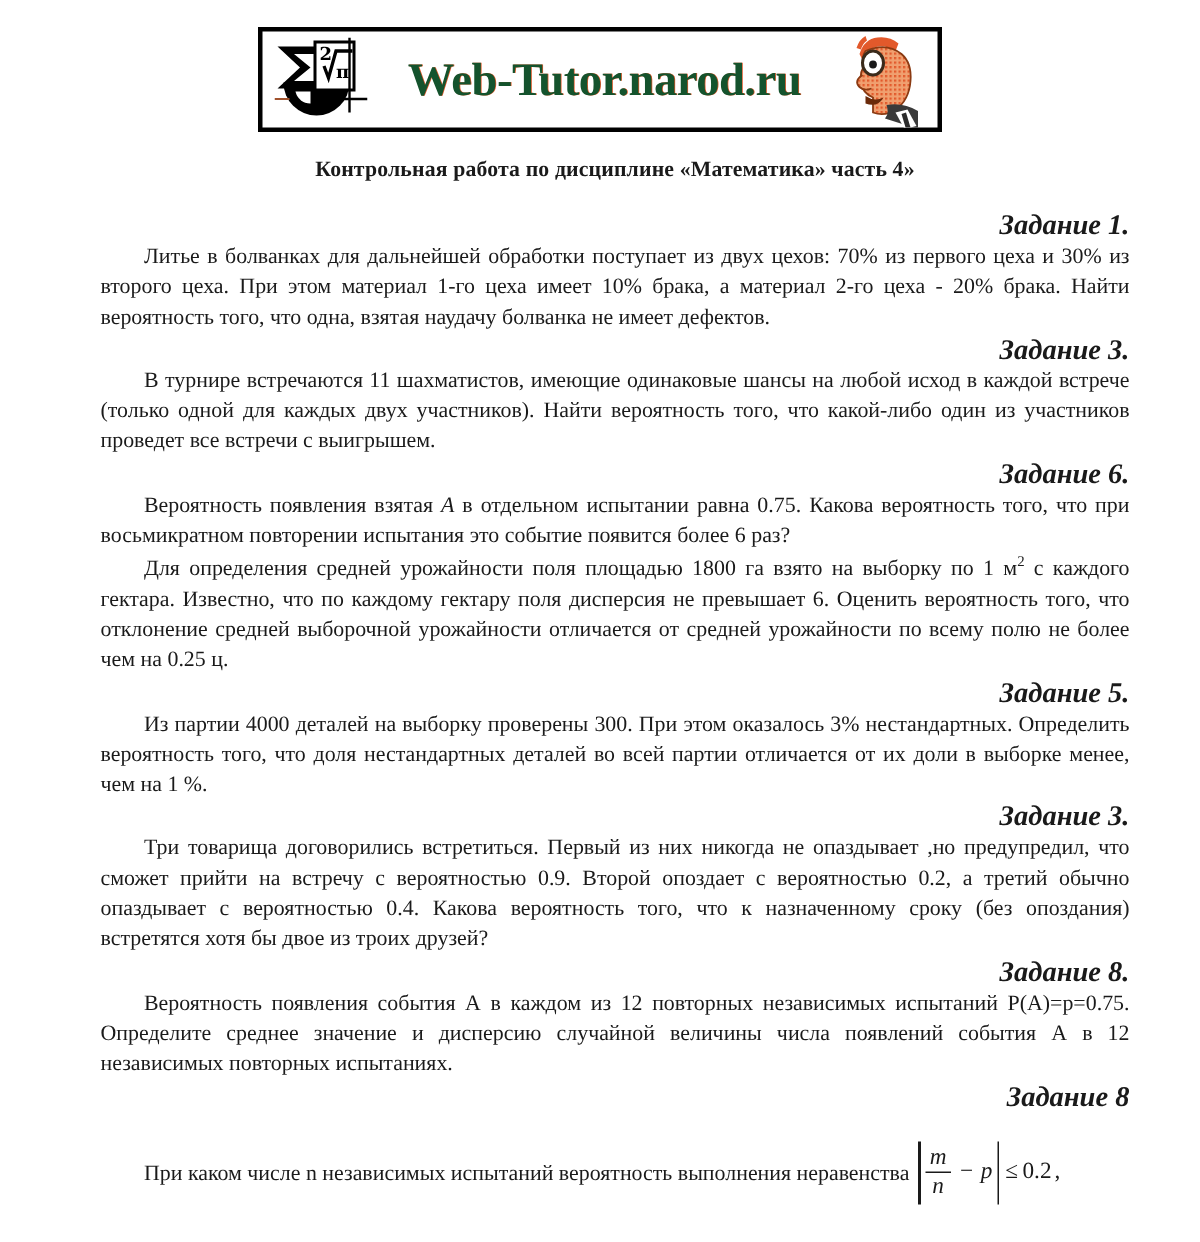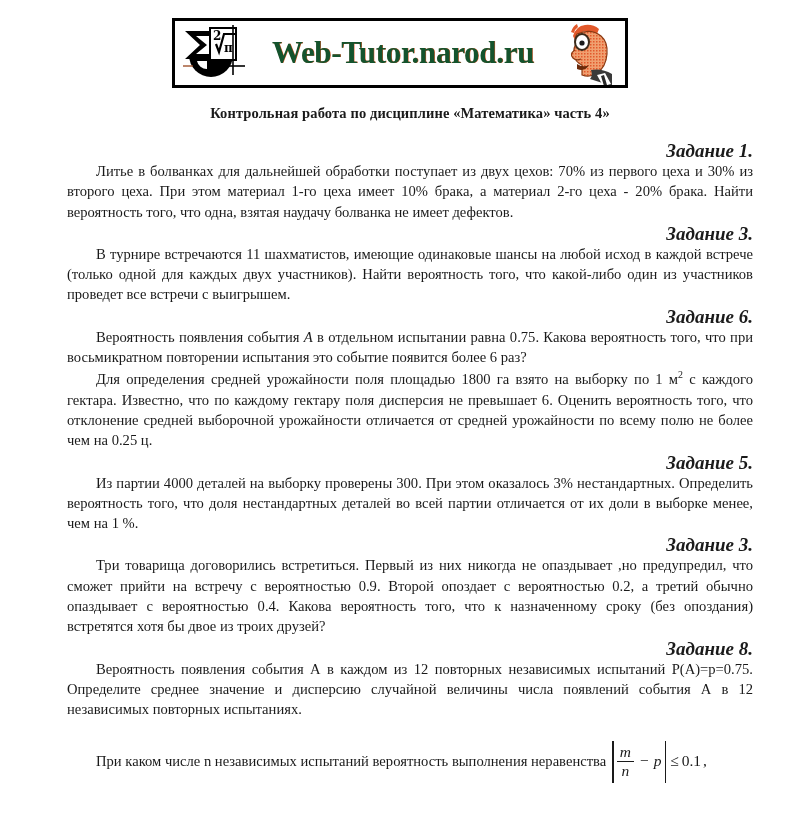--- a/index.html
+++ b/index.html
@@ -217,42 +217,43 @@
 
   <div class="doc-title">Контрольная работа по дисциплине «Математика» часть 4»</div>
 
   <div class="task-head">Задание 1.</div>
   <p class="body-text">Литье в болванках для дальнейшей обработки поступает из двух цехов: 70% из первого цеха и 30% из второго цеха. При этом материал 1-го цеха имеет 10% брака, а материал 2-го цеха - 20% брака. Найти вероятность того, что одна, взятая наудачу болванка не имеет дефектов.</p>
 
   <div class="task-head">Задание 3.</div>
   <p class="body-text">В турнире встречаются 11 шахматистов, имеющие одинаковые шансы на любой исход в каждой встрече (только одной для каждых двух участников). Найти вероятность того, что какой-либо один из участников проведет все встречи с выигрышем.</p>
 
   <div class="task-head">Задание 6.</div>
-  <p class="body-text"><span>Вероятность появления события </span><span class="it">A</span><span> в отдельном испытании равна 0.75. Какова вероятность того, что при восьмикратном повторении испытания это событие появится более 6 раз?</span></p>
+  <p class="body-text"><span>Вероятность появления взятая </span><span class="it">A</span><span> в отдельном испытании равна 0.75. Какова вероятность того, что при восьмикратном повторении испытания это событие появится более 6 раз?</span></p>
 
   <p class="body-text"><span>Для определения средней урожайности поля площадью 1800 га взято на выборку по 1 м</span><sup class="sq">2</sup><span> с каждого гектара. Известно, что по каждому гектару поля дисперсия не превышает 6. Оценить вероятность того, что отклонение средней выборочной урожайности отличается от средней урожайности по всему полю не более чем на 0.25 ц.</span></p>
 
   <div class="task-head">Задание 5.</div>
   <p class="body-text">Из партии 4000 деталей на выборку проверены 300. При этом оказалось 3% нестандартных. Определить вероятность того, что доля нестандартных деталей во всей партии отличается от их доли в выборке менее, чем на 1 %.</p>
 
   <div class="task-head">Задание 3.</div>
   <p class="body-text">Три товарища договорились встретиться. Первый из них никогда не опаздывает ,но предупредил, что сможет прийти на встречу с вероятностью 0.9. Второй опоздает с вероятностью 0.2, а третий обычно опаздывает с вероятностью 0.4. Какова вероятность того, что к назначенному сроку (без опоздания) встретятся хотя бы двое из троих друзей?</p>
 
   <div class="task-head">Задание 8.</div>
   <p class="body-text">Вероятность появления события А в каждом из 12 повторных независимых испытаний Р(А)=р=0.75. Определите среднее значение и дисперсию случайной величины числа появлений события А в 12 независимых повторных испытаниях.</p>
 
+  <div class="task-head">Задание 8</div>
 
   <p class="formula-para"><span>При каком числе n независимых испытаний вероятность выполнения неравенства</span><span class="inline-formula">
         <span class="abs-bar"></span>
         <span class="frac">
           <span class="num">m</span>
           <span class="bar"></span>
           <span class="den">n</span>
         </span>
         <span class="minus-op">−</span>
         <span class="var-p">p</span>
         <span class="abs-bar"></span>
         <span class="rel-op">≤</span>
-        <span class="fm-val">0.1</span>
+        <span class="fm-val">0.2</span>
         <span class="fm-comma">,</span>
       </span></p>
 
 </div>
 
 </body></html>

